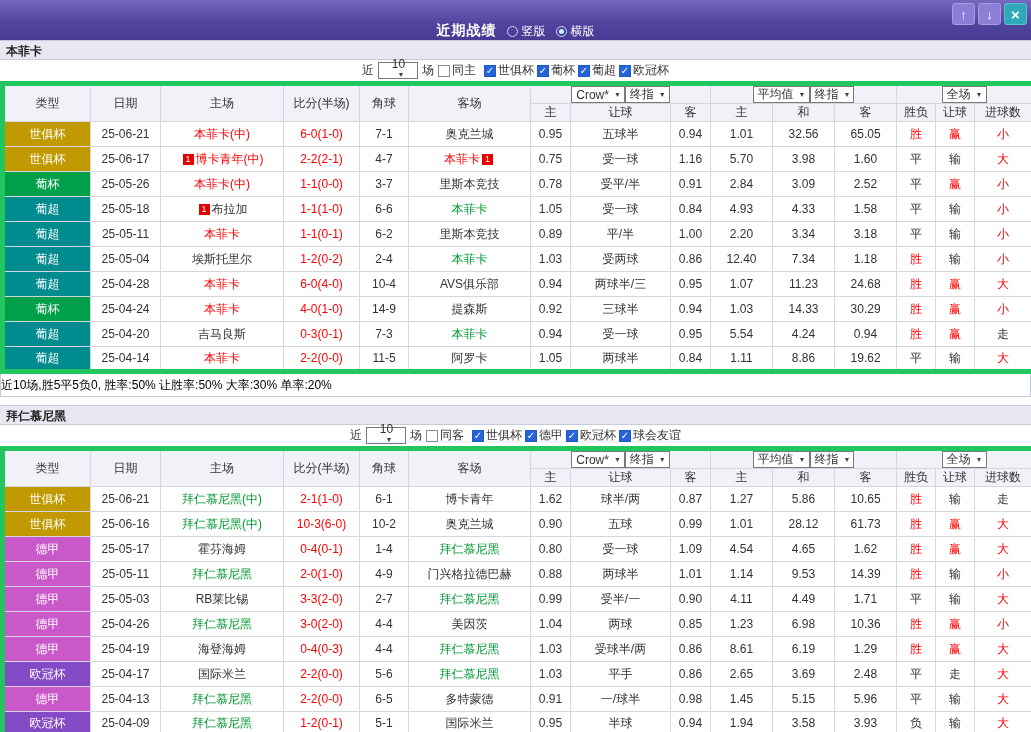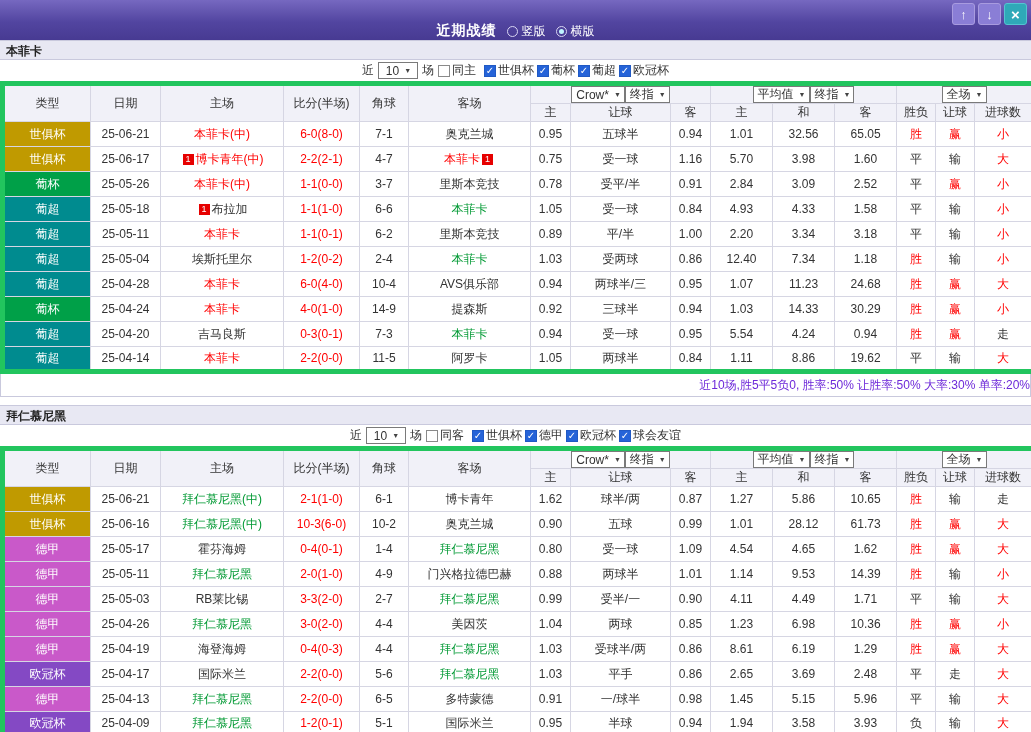--- a/index.html
+++ b/index.html
@@ -43,21 +43,21 @@
     padding-left:6px; font-weight:bold; color:#222;
   }
   .filter-row {
     height:21px; display:flex; align-items:center; justify-content:center;
     gap:4px; background:#fff;
   }
   .select {
     display:inline-flex; align-items:center; height:17px;
     border:1px solid #7a7a7a; background:#fff; padding:0 3px 0 4px; cursor:pointer;
   }
-  .count-select { min-width:40px; justify-content:center; }
+  .count-select { min-width:40px; justify-content:flex-end;flex-direction:column; }
   .caret { font-size:7px; line-height:1; margin-left:5px; color:#444; }
   .cb { display:inline-flex; align-items:center; gap:2px; cursor:pointer; }
   .league-filters { display:inline-flex; align-items:center; gap:1px; margin-left:2px; }
   .league-filters .cb { margin-left:2px; }
   .box {
     width:12px; height:12px; display:inline-flex; align-items:center; justify-content:center;
     font-size:10px; line-height:1;
   }
   .box.checked { background:#2563d8; border:1px solid #2059c4; color:#fff; }
   .box.unchecked { background:#fff; border:1px solid #8a8a8a; }
@@ -75,21 +75,21 @@
   td.lg { color:#fff; }
   .c-red  { color:#ff0000; }
   .c-green{ color:#009933; }
   .c-dark { color:#333333; }
   .badge1 {
     display:inline-block; width:11px; height:11px; line-height:11px;
     background:#e60000; color:#fff; font-size:9px; text-align:center;
     margin:0 2px; vertical-align:1px;
   }
   .summary {
-    height:23px; line-height:22px; text-align:right; color:#6d28d9;
+    height:23px; line-height:22px; text-align:left; color:#000000;
     border:1px solid #c9c9dd; border-top:none; background:#fff;
   }
 </style>
 </head>
 <body>
 
 <div class="panel">
 
   <div class="titlebar">
     <div class="titlebar-center">
@@ -214,21 +214,21 @@
           <th>胜负</th>
           <th>让球</th>
           <th>进球数</th>
         </tr>
       </thead>
       <tbody>
             <tr>
               <td class="lg" style="background: rgb(192, 154, 0);">世俱杯</td>
               <td class="c-dark">25-06-21</td>
               <td><span class="c-red">本菲卡(中)</span></td>
-              <td class="c-red">6-0(8-0)</td>
+              <td class="c-red">6-0(1-0)</td>
               <td class="c-dark">7-1</td>
               <td><span class="c-dark">奥克兰城</span></td>
               <td class="c-dark">0.95</td>
               <td class="c-dark">五球半</td>
               <td class="c-dark">0.94</td>
               <td class="c-dark">1.01</td>
               <td class="c-dark">32.56</td>
               <td class="c-dark">65.05</td>
               <td class="c-red">胜</td>
               <td class="c-red">赢</td>

